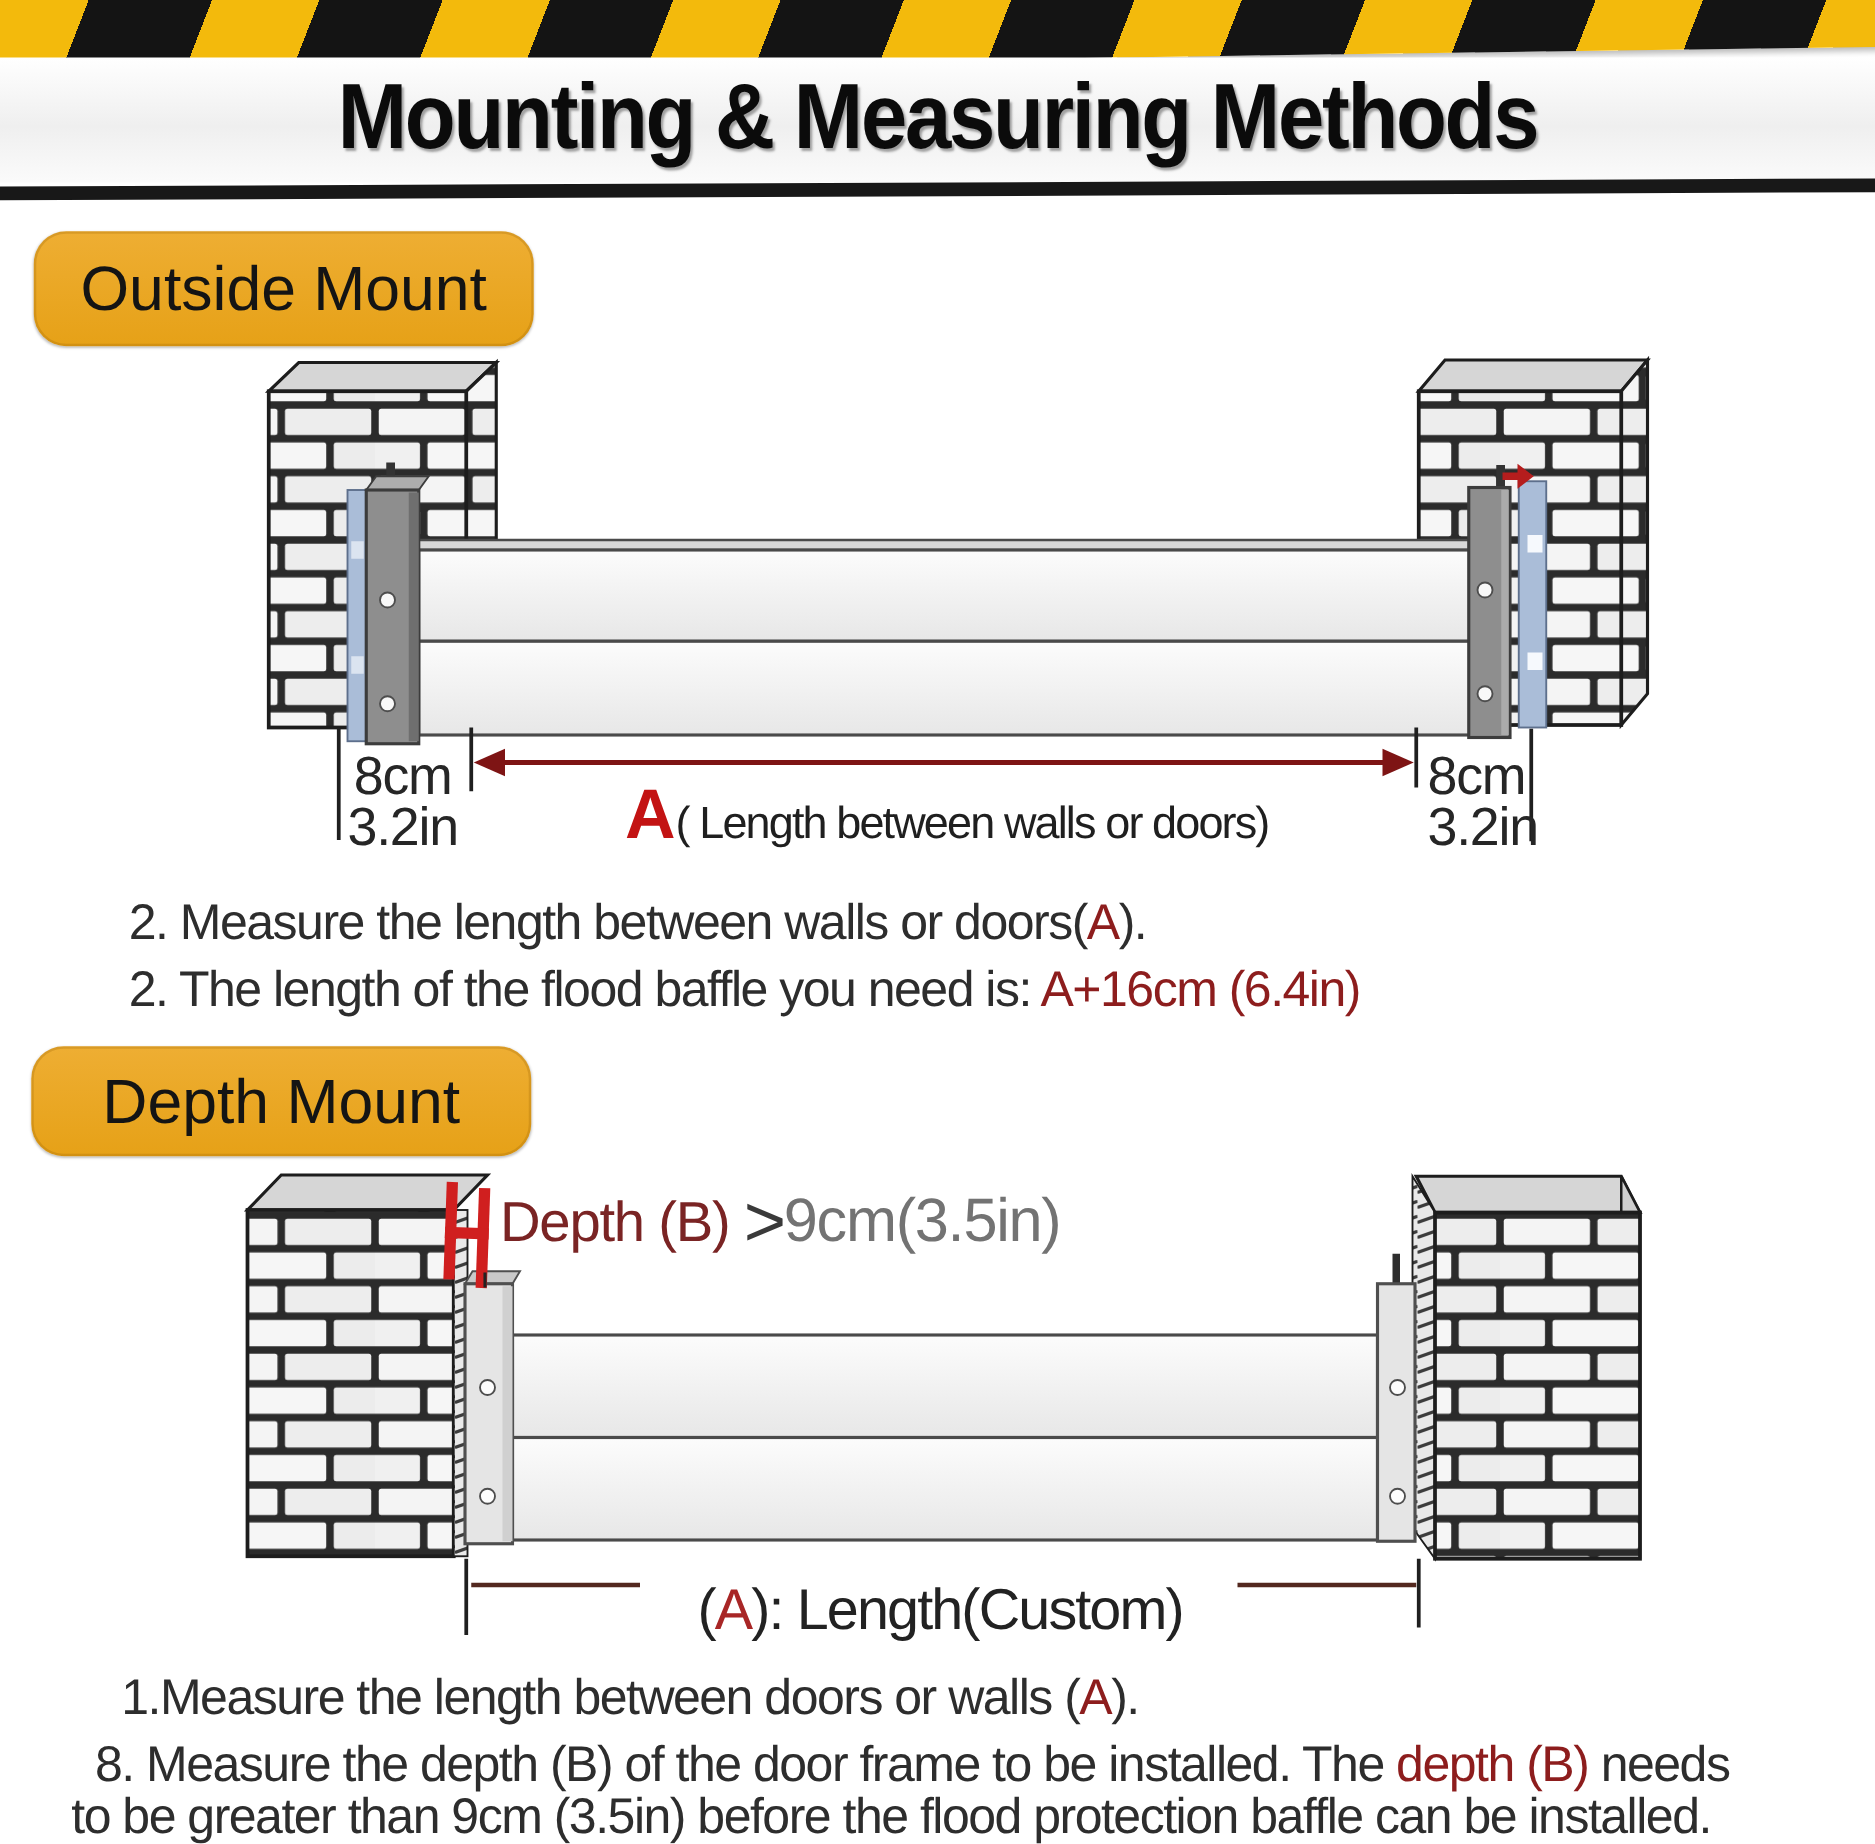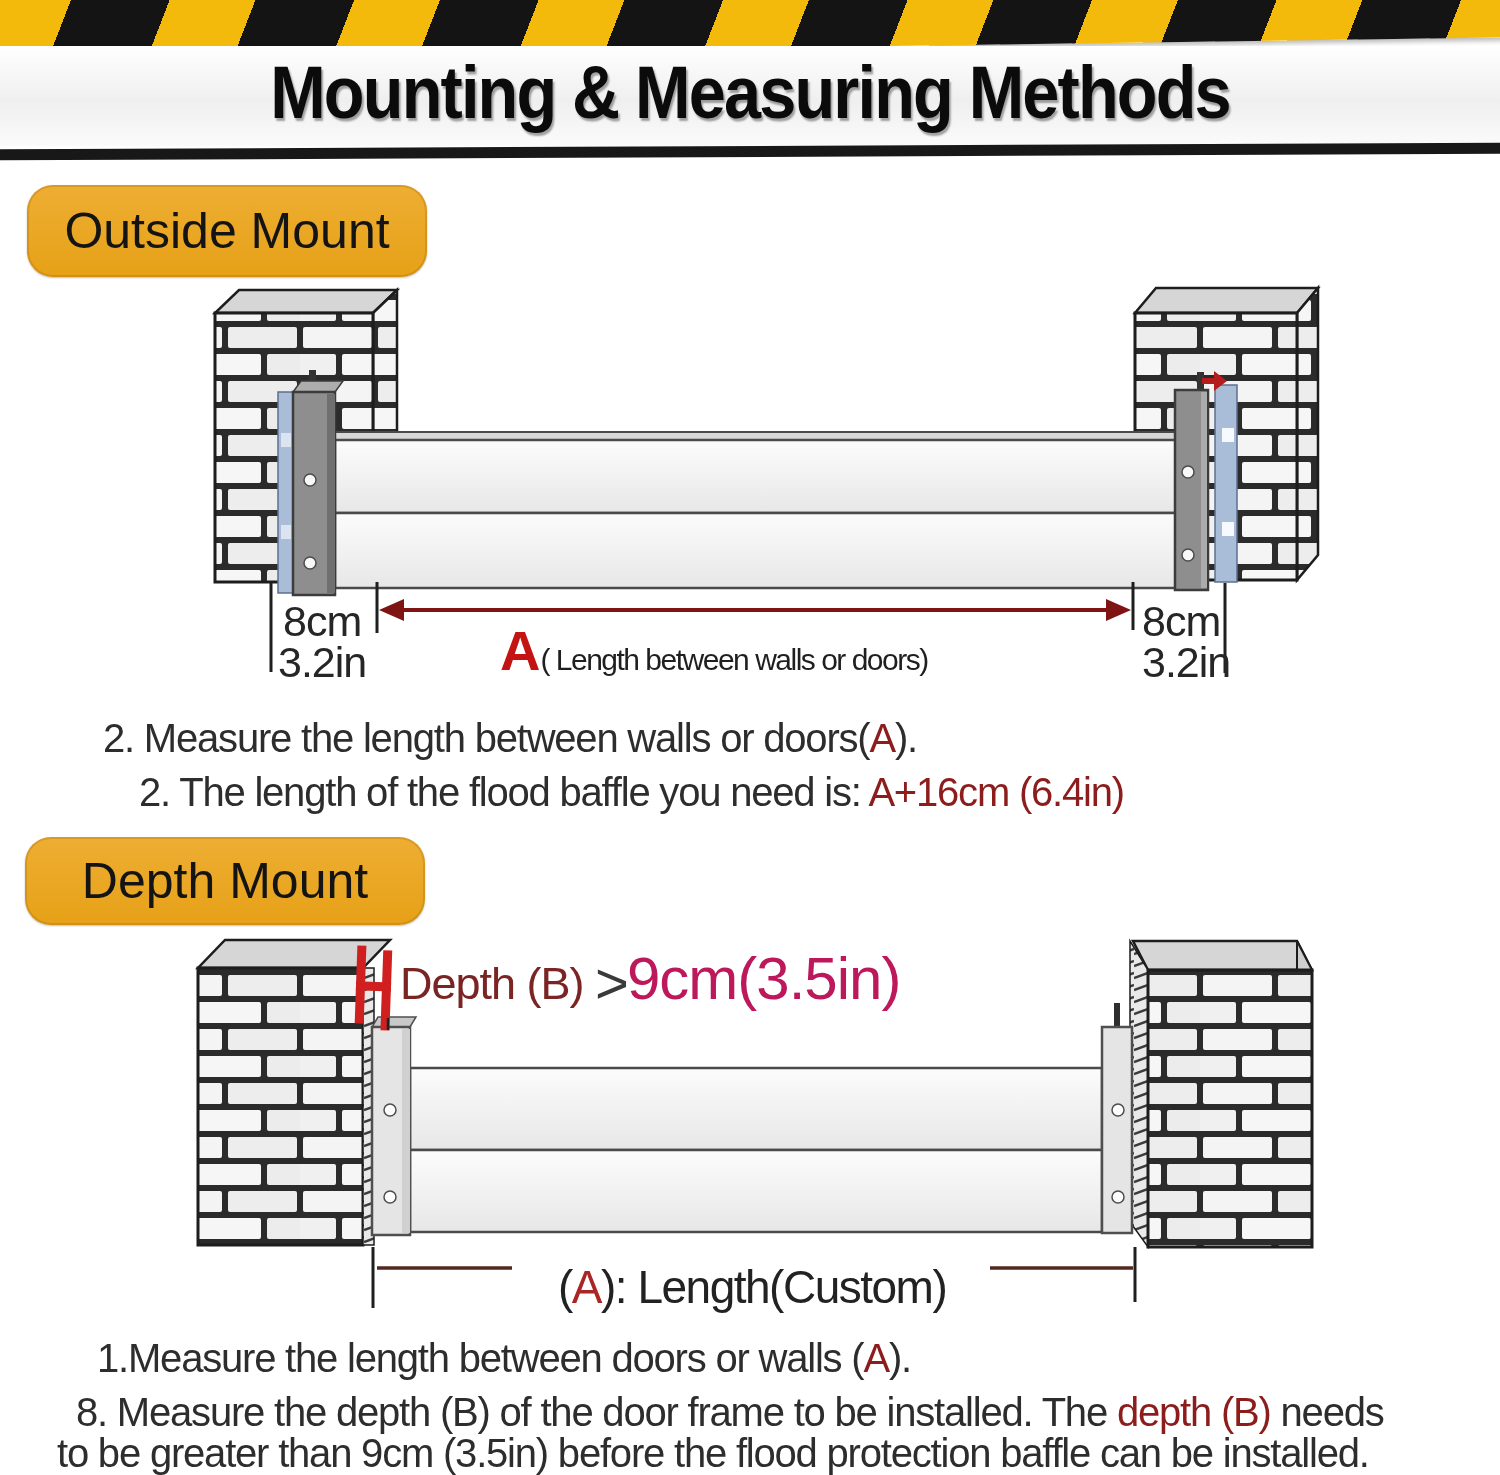--- a/index.html
+++ b/index.html
@@ -42,36 +42,36 @@
   .diagram{position:absolute; left:0;}
   .diagram-outside{top:280px;}
   .diagram-inside{top:935px;}
   
   .dim-label{
     position:absolute; font-size:43px; letter-spacing:-1px; color:#262626;
     white-space:nowrap; line-height:1;
   }
   .span-label{position:absolute; left:500px; top:618px; white-space:nowrap;}
   .span-label .label-a{font-size:56px; font-weight:bold; color:#c31313; letter-spacing:0;}
-  .span-label .label-rest{font-size:30px; letter-spacing:-1.5px; color:#1f1f1f;margin-top:12px;}
+  .span-label .label-rest{font-size:36px; letter-spacing:-1.5px; color:#1f1f1f;margin-top:12px;}
   .depth-label{position:absolute; left:400px; top:944px; white-space:nowrap;}
   .depth-label .d-pre{font-size:45px; letter-spacing:-1px; color:#7a2424;}
   .depth-label .d-gt{font-size:58px; color:#3a3a3a; vertical-align:-4px; letter-spacing:-2px;}
-  .depth-label .d-val{font-size:60px; letter-spacing:-1px; color:#be185d;}
+  .depth-label .d-val{font-size:49px; letter-spacing:-1px; color:#737373;}
   .custom-length-label{position:absolute; left:558px; top:1260px; white-space:nowrap;
     font-size:46px; letter-spacing:-1.5px; color:#222222;}
   .custom-length-label .cl-a{color:#a82626;}
   
   .step{
     position:absolute; font-size:40px; letter-spacing:-1.2px; color:#2d2d2d;
     white-space:nowrap; line-height:1.1;
   }
   .step .red{color:#8d1d1d;}
   .step-o1{left:103px; top:716px;}
-  .step-o2{left:103px; top:770px;margin-left:36px;}
+  .step-o2{left:103px; top:770px;}
   .step-i1{left:97px;  top:1336px;text-align:right;}
   .step-i2a{left:76px; top:1390px;}
   .step-i2b{left:57px; top:1431px;}
 </style>
 </head>
 <body>
 
 <div class="page">
 
   <div class="hazard"></div>

